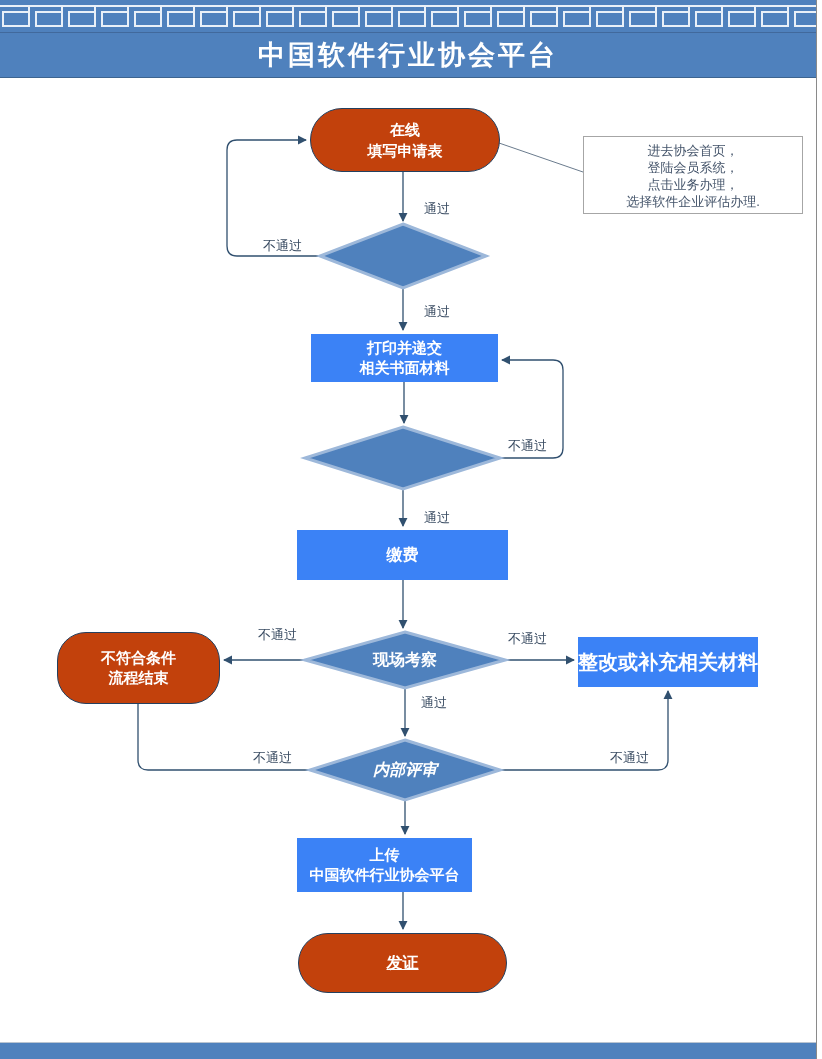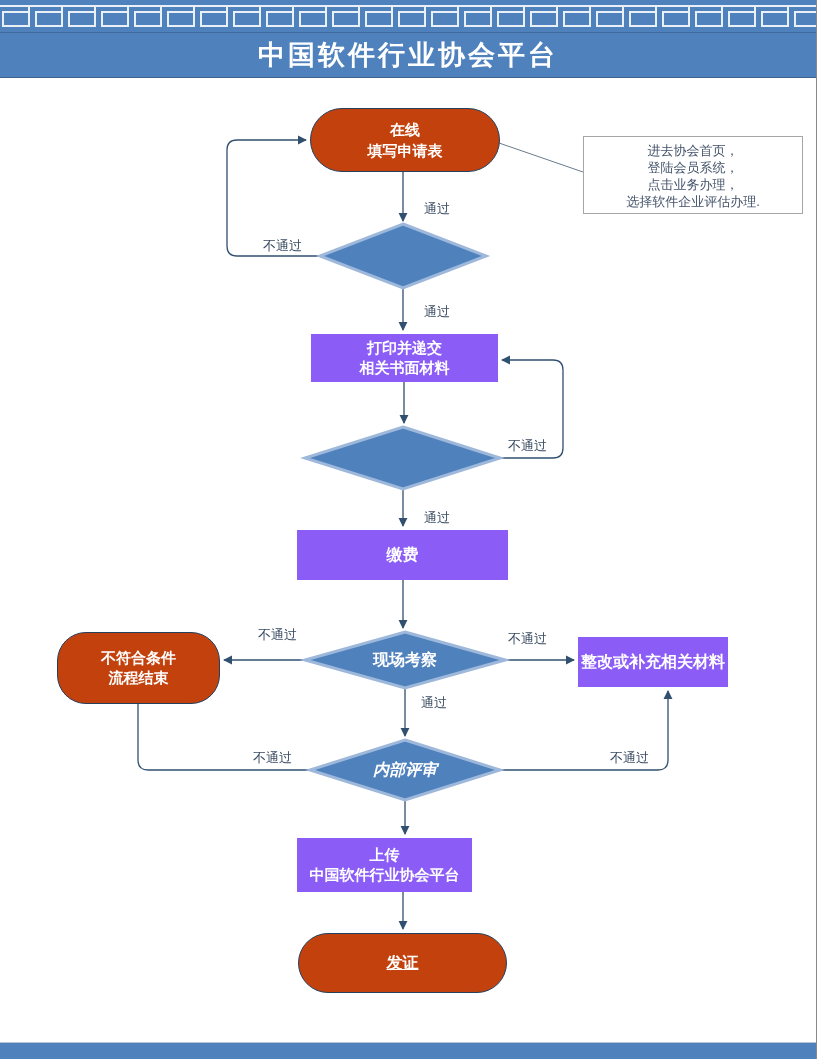--- a/index.html
+++ b/index.html
@@ -13,33 +13,33 @@
              display:flex;align-items:center;justify-content:center;}
   .title-bar .t{color:#ffffff;font-size:27px;font-weight:bold;letter-spacing:3px;}
   
   .footer-bar{position:absolute;left:0;top:1042px;width:816px;height:17px;background:#4f81bd;
               border-top:1px solid #b9c4d1;}
   
   #wires{position:absolute;left:0;top:0;width:816px;height:1059px;z-index:1;}
   .node{position:absolute;z-index:2;display:flex;align-items:center;justify-content:center;
         text-align:center;white-space:pre-line;box-sizing:border-box;}
   .dark{background:#c2410c;border:1px solid #24405f;color:#ffffff;font-weight:bold;}
-  .blue{background:#8b5cf6;color:#ffffff;font-weight:bold;}
+  .blue{background:#3b82f6;color:#ffffff;font-weight:bold;}
   .dtext{position:absolute;z-index:3;display:flex;align-items:center;justify-content:center;
          color:#ffffff;font-weight:bold;font-size:16px;text-align:center;}
   .note{position:absolute;z-index:2;background:#ffffff;border:1px solid #a6a6a6;
         color:#44546a;font-size:13px;line-height:17px;padding:5px 8px;box-sizing:border-box;
         white-space:pre-line;text-align:center;}
   .lbl{position:absolute;z-index:3;color:#3b4d63;font-size:13px;}
   
   #n-start{left:310px;top:108px;width:190px;height:64px;border-radius:32px;font-size:15px;line-height:21px;}
   #n-print{left:311px;top:334px;width:187px;height:48px;font-size:15px;line-height:20px;}
   #n-pay{left:297px;top:530px;width:211px;height:50px;font-size:16px;}
   #n-notq{left:57px;top:632px;width:163px;height:72px;border-radius:29px;font-size:15px;line-height:20px;}
-  #n-rect3{left:578px;top:637px;width:150px;height:50px;font-size:16px;font-family:Liberation Mono, monospace;}
+  #n-rect3{left:578px;top:637px;width:180px;height:50px;font-size:20px;font-family:Liberation Mono, monospace;}
   #n-upload{left:297px;top:838px;width:175px;height:54px;font-size:15px;line-height:20px;}
   #n-cert{left:298px;top:933px;width:209px;height:60px;border-radius:30px;font-size:16px;text-decoration:underline;}
   #n-note{left:583px;top:136px;width:220px;height:78px;}
   
   #t-d1{left:330px;top:226px;width:146px;height:60px;}
   #t-d2{left:330px;top:428px;width:146px;height:60px;}
   #t-d3{left:330px;top:632px;width:150px;height:56px;}
   #t-d4{left:330px;top:740px;width:150px;height:60px;font-style:italic;}
   
   #l1{left:424px;top:200px;} #l2{left:263px;top:237px;} #l3{left:424px;top:303px;}

